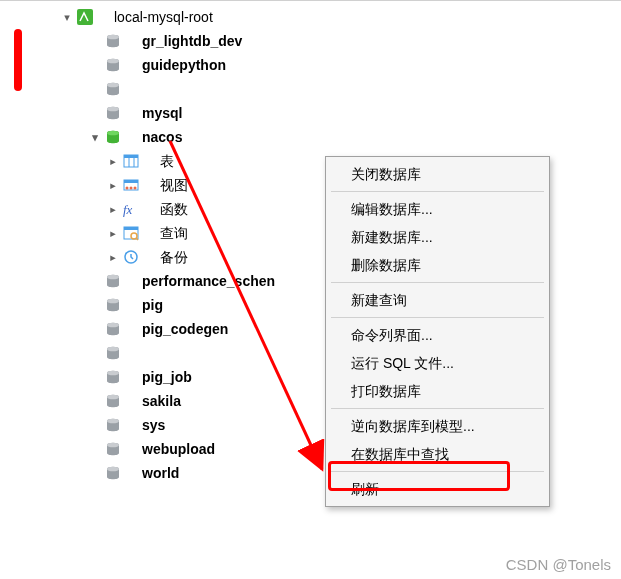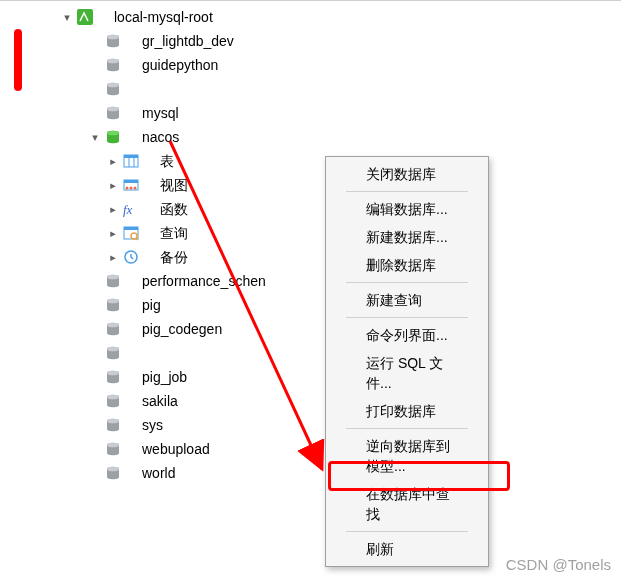--- a/index.html
+++ b/index.html
@@ -35,21 +35,21 @@
     padding: 4px 0 0 60px;
   }
   .node {
     display: flex;
     align-items: center;
     height: 24px;
     line-height: 24px;
     white-space: nowrap;
     position: relative;
   }
-  .indent-1 { padding-left: 28px; }
+  .indent-1 { padding-left: 28px; font-weight: bold; }
   .indent-2 { padding-left: 46px; }
   .selected-row-bg {
     position: absolute;
     left: 0; right: 0;
     height: 24px;
     background: #cce8ff;
     z-index: 0;
   }
   .node > * { position: relative; z-index: 1; }
   .chevron {
@@ -67,25 +67,25 @@
     align-items: center;
     justify-content: center;
     margin-right: 20px;
   }
   .label { }
   
   .ctx {
     position: absolute;
     left: 325px;
     top: 155px;
-    width: 164px;
+    width: 225px;
     background: #f5f5f5;
     border: 1px solid #a0a0a0;
     box-shadow: 2px 3px 6px rgba(0,0,0,0.25);
-    padding: 3px 18px;
+    padding: 3px 3px;
     font-size: 14px;
     z-index: 10;
   }
   .ctx .item {
     padding: 4px 14px 4px 22px;
     line-height: 20px;
     color: #000;
     position: relative;
     display: flex;
     align-items: center;

